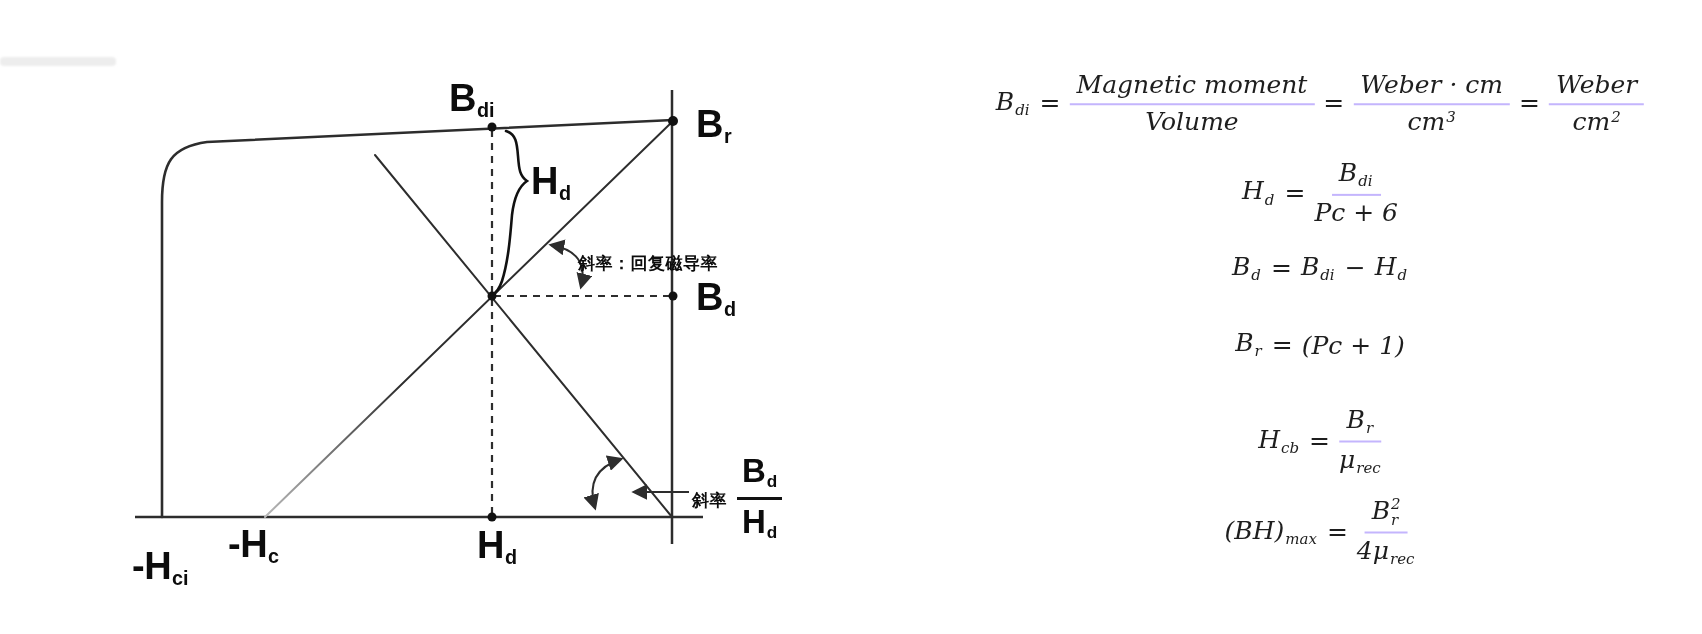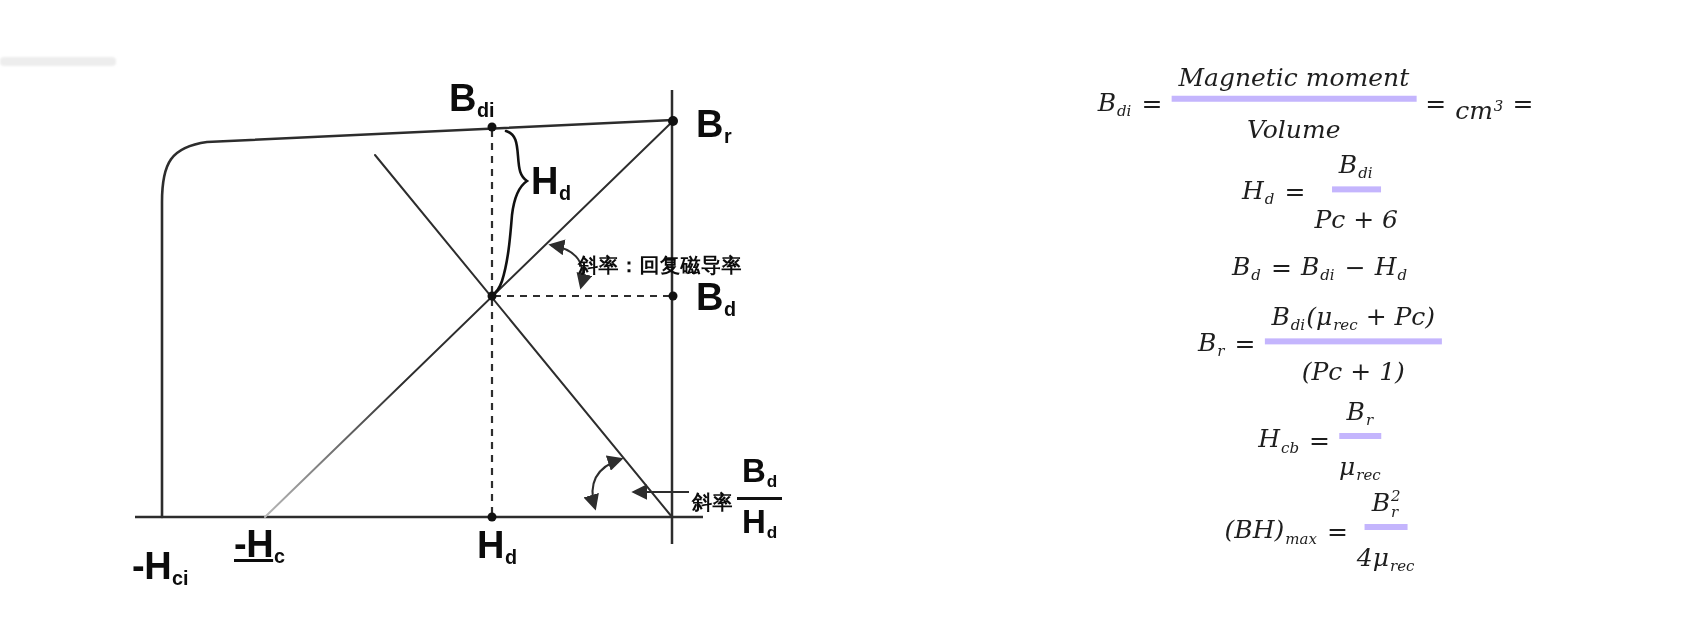--- a/index.html
+++ b/index.html
@@ -12,21 +12,21 @@
   
   .diagram{position:absolute;left:0;top:0;width:900px;height:634px;}
   .diagram svg{position:absolute;left:0;top:0;}
   .smudge{position:absolute;left:0;top:57px;width:116px;height:9px;background:#ededed;border-radius:4px;filter:blur(1px);}
 
   .dl{
     position:absolute;font-family:"Liberation Sans",sans-serif;font-weight:bold;
     color:#0c0c0c;font-size:38px;line-height:1;white-space:nowrap;letter-spacing:-0.5px;
   }
   .dl sub{font-size:0.52em;vertical-align:-0.28em;margin-left:1px;letter-spacing:0;}
-  .dl.cn{font-size:20px;letter-spacing:0.5px;font-weight:bold;}
+  .dl.cn{font-size:17px;letter-spacing:0.5px;font-weight:bold;}
 
   .ratio{
     position:absolute;left:737px;top:454px;display:inline-flex;flex-direction:column;align-items:center;
     font-family:"Liberation Sans",sans-serif;font-weight:bold;color:#0c0c0c;font-size:33px;line-height:1;
   }
   .ratio .rn{display:block;padding:0 5px 7px;border-bottom:3px solid #111;}
   .ratio .rd{display:block;padding-top:5px;}
   .ratio sub{font-size:0.52em;vertical-align:-0.28em;margin-left:1px;}
 
   
@@ -34,22 +34,22 @@
     position:absolute;left:1320px;transform:translate(-50%,-50%);
     display:flex;align-items:center;white-space:nowrap;
     font-family:"DejaVu Serif",serif;font-style:italic;
     font-size:25px;color:#1e1e1e;line-height:1.15;
   }
   .eq sub{font-size:0.6em;vertical-align:-0.35em;margin-left:1px;margin-right:1px;font-style:italic;}
   .eq sup{font-size:0.6em;vertical-align:0.5em;margin-left:1px;font-style:italic;}
   .mrel{font-style:normal;margin:0 9px;}
   .mop{font-style:normal;margin:0 9px;}
   .frac{display:inline-flex;flex-direction:column;align-items:center;vertical-align:middle;}
-  .fn{display:block;padding:0 7px 3px;border-bottom:6px solid #c4b5fd;text-align:center;}
-  .fd{display:block;padding-top:14px;text-align:center;}
+  .fn{display:block;padding:0 7px 3px;border-bottom:2px solid #c4b5fd;text-align:center;}
+  .fd{display:block;padding-top:3px;text-align:center;}
   .sp{margin-left:7px;}
   .stk{display:inline-flex;flex-direction:column;align-items:flex-start;font-size:0.6em;line-height:1.05;margin-left:1px;vertical-align:middle;}
   .stk span{display:block;}
 </style>
 </head>
 <body>
 
 <div class="stage">
 
   <div class="diagram">
@@ -104,21 +104,21 @@
     </div>
     <div class="dl" style="left:531px;top:162px;">
       <span>H</span><sub>d</sub>
     </div>
     <div class="dl" style="left:477px;top:526px;">
       <span>H</span><sub>d</sub>
     </div>
     <div class="dl" style="left:132px;top:547px;">
       <span>-H</span><sub>ci</sub>
     </div>
-    <div class="dl" style="left:234px;top:525px;text-decoration:underline;">
+    <div class="dl" style="left:228px;top:525px;">
       <span>-H</span><sub>c</sub>
     </div>
     <div class="dl cn" style="left:578px;top:255px;">斜率：回复磁导率</div>
     <div class="dl cn" style="left:692px;top:492px;">斜率</div>
 
     <div class="ratio">
       <span class="rn"><span>B</span><sub>d</sub></span>
       <span class="rd"><span>H</span><sub>d</sub></span>
     </div>
   </div>
@@ -127,23 +127,28 @@
 
     <div class="eq" style="top:104px;">
       <span><span>B</span><sub>di</sub></span>
       <span class="mrel">=</span>
       <span class="frac">
         <span class="fn">Magnetic moment</span>
         <span class="fd">Volume</span>
       </span>
       <span class="mrel">=</span>
       <span class="frac">
+        <span class="fn">Weber · cm</span>
         <span class="fd"><span>cm</span><sup>3</sup></span>
       </span>
       <span class="mrel">=</span>
+      <span class="frac">
+        <span class="fn">Weber</span>
+        <span class="fd"><span>cm</span><sup>2</sup></span>
+      </span>
     </div>
 
     <div class="eq" style="top:193px;">
       <span><span>H</span><sub>d</sub></span>
       <span class="mrel">=</span>
       <span class="frac">
         <span class="fn"><span>B</span><sub>di</sub></span>
         <span class="fd">Pc + 6</span>
       </span>
     </div>
@@ -153,21 +158,20 @@
       <span class="mrel">=</span>
       <span><span>B</span><sub>di</sub></span>
       <span class="mop">−</span>
       <span><span>H</span><sub>d</sub></span>
     </div>
 
     <div class="eq" style="top:345px;">
       <span><span>B</span><sub>r</sub></span>
       <span class="mrel">=</span>
       <span class="frac">
-        <span class="fn"><span>B</span><sub>di</sub><span>(μ</span><sub>rec</sub><span class="sp">+ Pc)</span></span>
         <span class="fd">(Pc + 1)</span>
       </span>
     </div>
 
     <div class="eq" style="top:441px;align-items:center;">
       <span><span>H</span><sub>cb</sub></span>
       <span class="mrel">=</span>
       <span class="frac">
         <span class="fn"><span>B</span><sub>r</sub></span>
         <span class="fd"><span>μ</span><sub>rec</sub></span>

